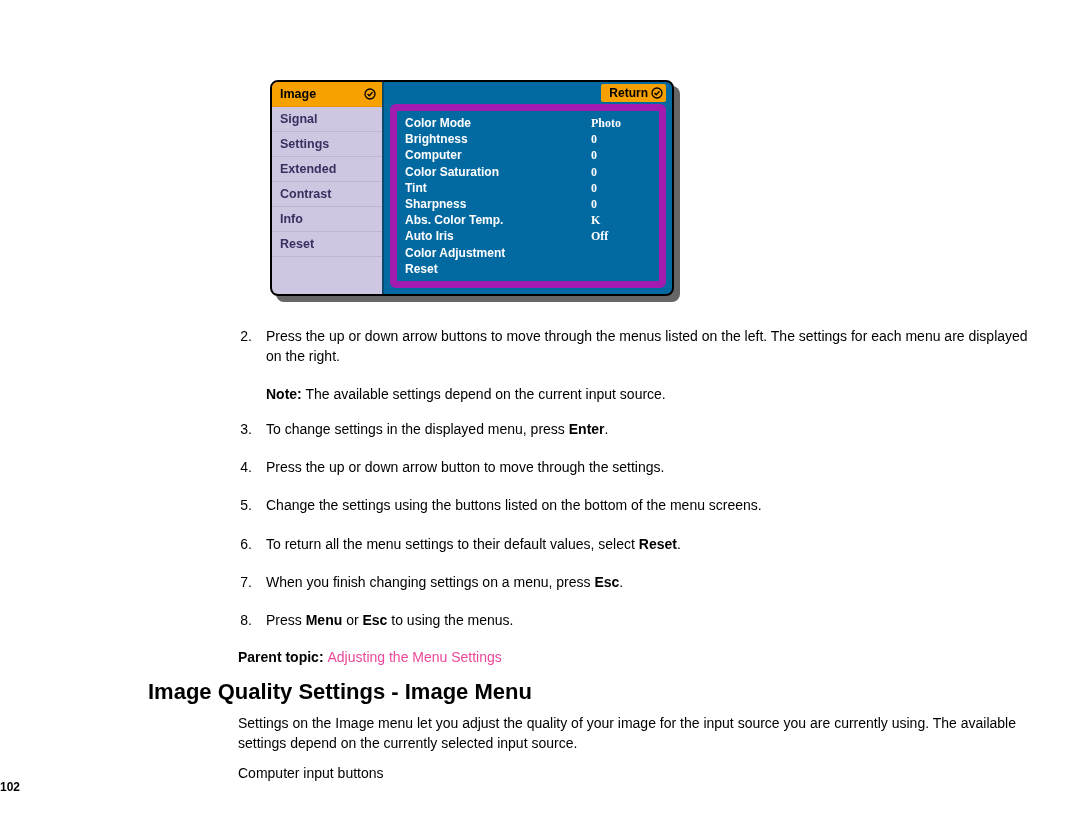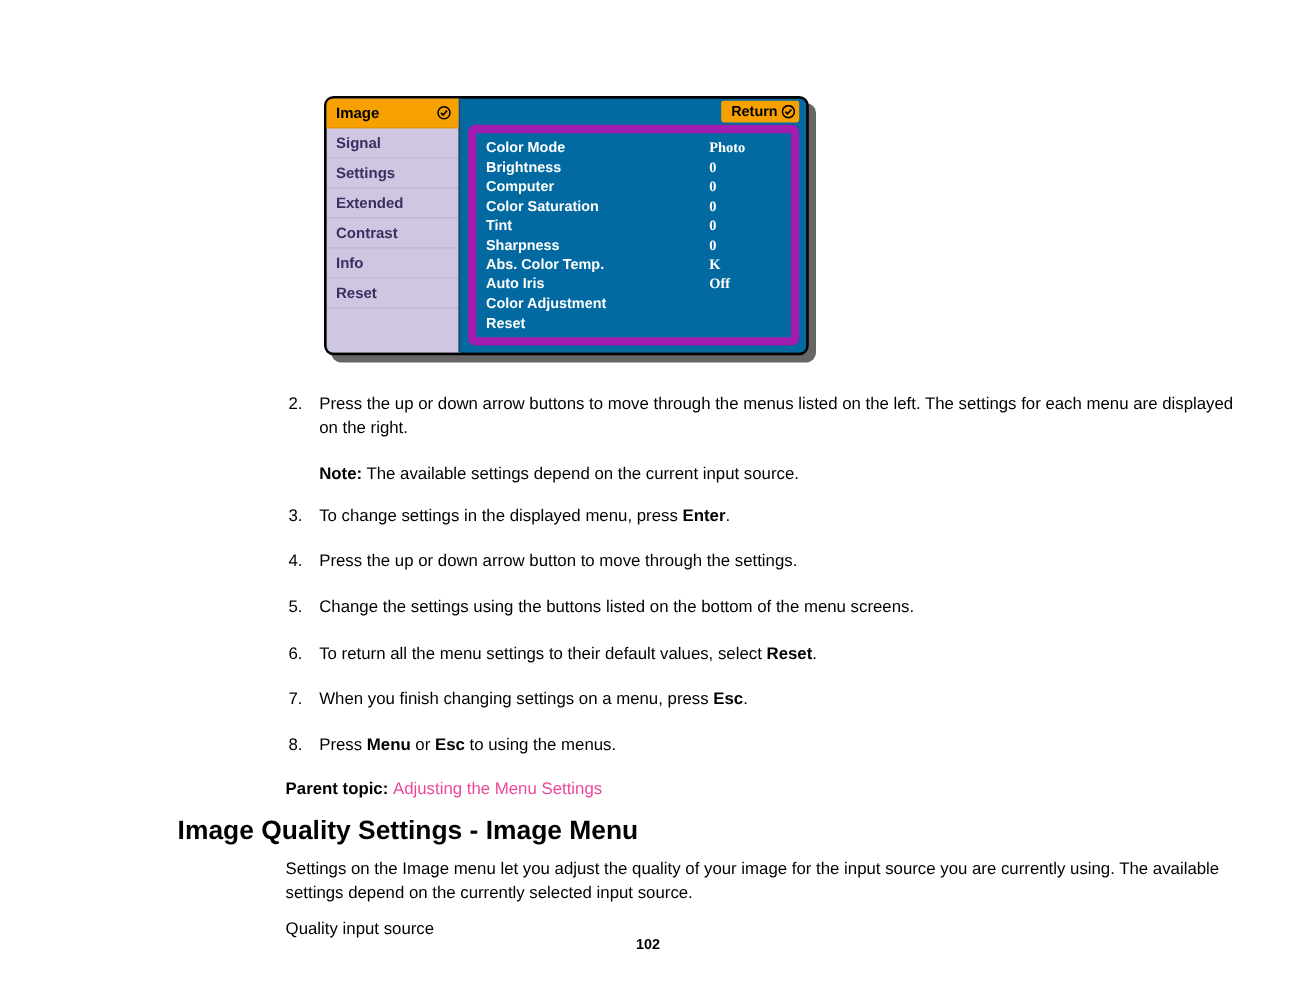--- a/index.html
+++ b/index.html
@@ -127,21 +127,21 @@
     margin: 10px 0 8px 148px;
   }
   .section-body {
     margin-left: 238px;
     padding-right: 60px;
     line-height: 1.45;
   }
   .section-body p { margin: 0 0 10px 0; }
 
   .page-number {
-    text-align: center;
+    text-align: left;
     font-weight: bold;
     font-size: 12px;
     position: absolute;
     bottom: 40px;
     width: 100%;
   }
 </style>
 </head>
 <body>
 
@@ -269,19 +269,19 @@
       </div>
     </div>
 
     <div class="parent-topic">
       <span class="pt-label">Parent topic: </span><a href="#">Adjusting the Menu Settings</a>
     </div>
 
     <h2 class="section">Image Quality Settings - Image Menu</h2>
     <div class="section-body">
       <p>Settings on the Image menu let you adjust the quality of your image for the input source you are currently using. The available settings depend on the currently selected input source.</p>
-      <p>Quality input source</p>
+      <p>Computer input buttons</p>
     </div>
 
   </div>
 
   <div class="page-number">102</div>
 </div>
 
 </body></html>

